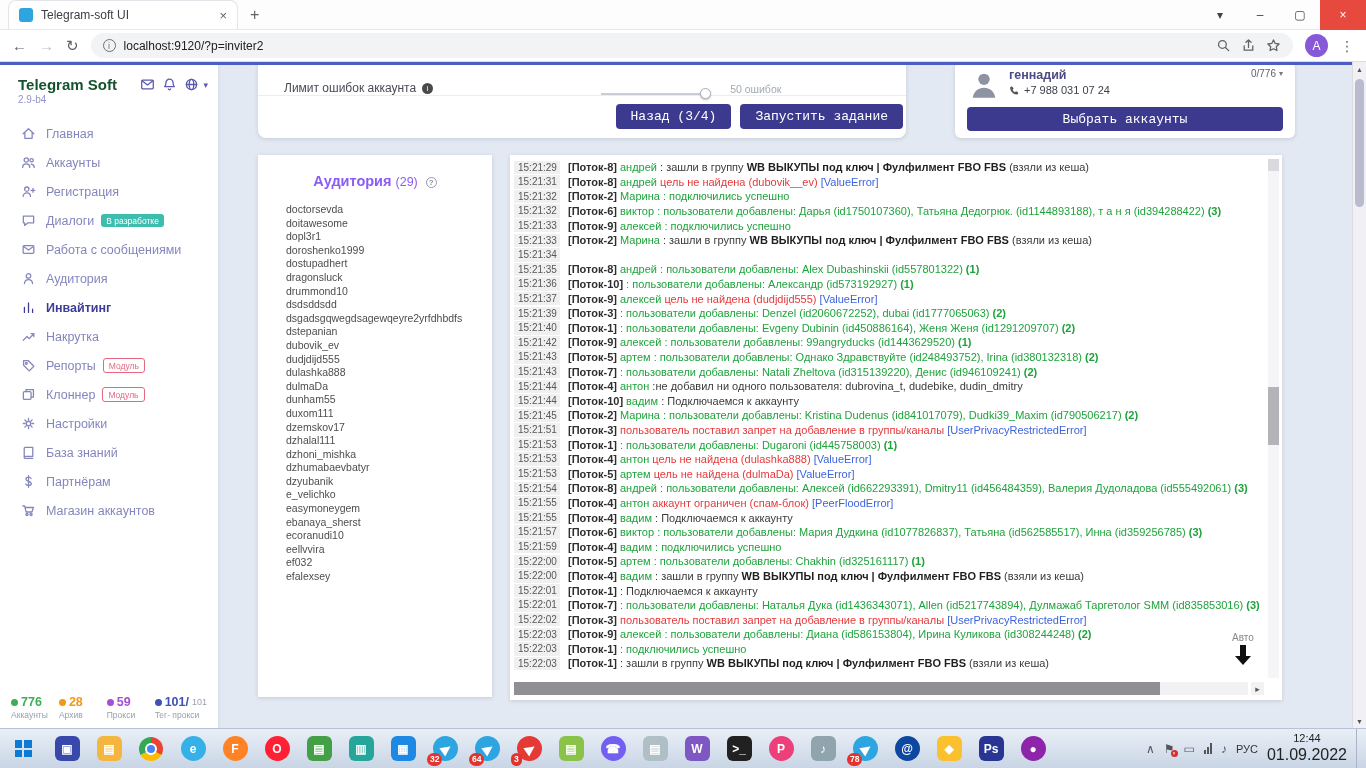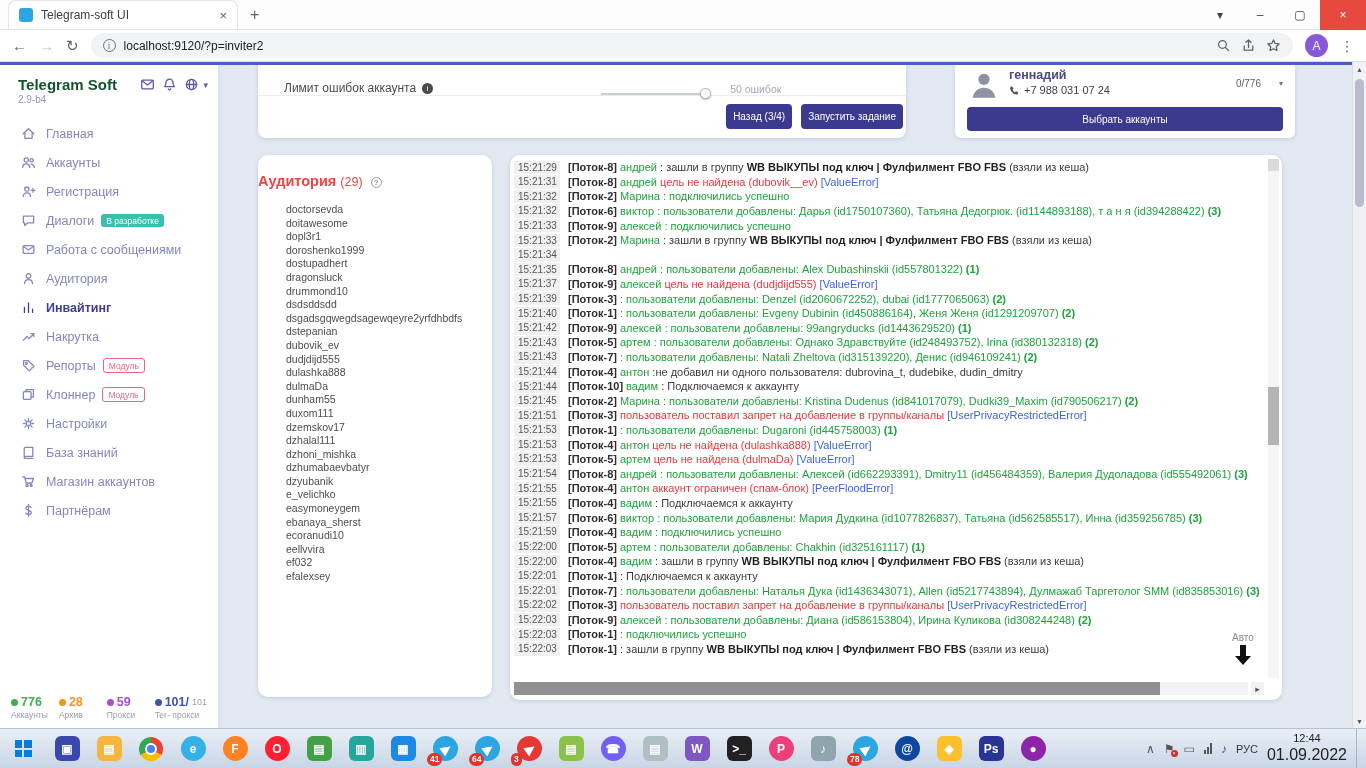--- a/index.html
+++ b/index.html
@@ -49,47 +49,47 @@
   .mbadge.red{border:1px solid #e46880;color:#e46880}
   .sb-stats{position:absolute;bottom:7px;left:0;right:0;display:flex;padding:0 8px}
   .stat{flex:1;padding:0 3px}
   .stat-top{display:flex;align-items:center;gap:3px}
   .stat-dot{width:7px;height:7px;border-radius:50%;flex:none}
   .stat-value{font-size:12.5px;font-weight:700}
   .stat-suffix{font-size:9px;color:#9aa0aa;font-weight:400}
   .stat-label{font-size:8.5px;color:#98a0ac;margin-top:2px;line-height:1.15}
 
   
-  .card{position:absolute;background:#fff;border-radius:10px;box-shadow:0 1px 4px rgba(60,64,90,.18)}
+  .card{position:absolute;background:#fff;border-radius:0;box-shadow:0 1px 4px rgba(60,64,90,.18)}
 
   .wizard{left:258px;top:62px;width:648px;height:76px;border-radius:0 0 8px 8px}
   .limit-row{height:34px;display:flex;align-items:flex-end;padding:0 26px;border-bottom:1px solid #ececf2}
   .limit-label{font-size:12px;color:#4a4a55;display:flex;align-items:center;gap:6px}
   .info-dot{width:11px;height:11px;border-radius:50%;background:#4a4a4a;color:#fff;font-size:8px;display:inline-flex;align-items:center;justify-content:center}
   .info-dot::after{content:"i"}
   .slider{width:105px;height:2px;background:#c9cdd6;position:relative;margin-left:168px;flex:none}
   .slider-knob{position:absolute;right:-5px;top:-5px;width:11px;height:11px;background:#fff;border:1px solid #a9aebd;border-radius:50%;box-shadow:0 1px 2px rgba(0,0,0,.25)}
   .limit-value{font-size:10.5px;color:#a3a9b5;margin-left:24px}
   .wizard-footer{display:flex;justify-content:flex-end;gap:9px;padding:8px 3px 0 0}
-  .btn{background:#3c3a8e;color:#fff;border:none;border-radius:4px;height:25px;padding:0 7px;font-size:10px;font-family:Liberation Sans, sans-serif;cursor:pointer}
+  .btn{background:#3c3a8e;color:#fff;border:none;border-radius:4px;height:25px;padding:0 15px;font-size:13px;font-family:Liberation Mono, monospace;cursor:pointer}
 
   .account{left:955px;top:62px;width:340px;height:76px;padding:6px 12px;border-radius:6px}
   .acc-row{display:flex;align-items:flex-start}
   .acc-avatar{width:34px;height:34px;display:inline-flex}
   .acc-avatar svg{width:34px;height:34px}
   .acc-info{margin-left:8px}
   .acc-name{font-size:12.5px;color:#4c4c82;font-weight:700}
   .acc-phone{font-size:11px;color:#3a3f4a;display:flex;align-items:center;gap:4px;margin-top:2px}
   .acc-phone .sic{width:11px;height:11px;display:inline-flex}
-  .acc-counter{margin-left:auto;font-size:10px;color:#5c6270;display:flex;align-items:center;gap:18px;margin-top:10px}
+  .acc-counter{margin-left:auto;font-size:10px;color:#5c6270;display:flex;align-items:center;gap:3px;margin-top:0}
   .acc-caret{font-size:8px;color:#777}
   .acc-btn{width:100%;margin-top:5px;height:24px}
 
   .audience{left:258px;top:155px;width:234px;height:542px}
-  .aud-title{margin-top:18px;text-align:left;font-size:14.5px;color:#ef4444;font-weight:700}
+  .aud-title{margin-top:18px;text-align:center;font-size:14.5px;color:#8b5cf6;font-weight:700}
   .aud-count{font-weight:400;font-size:12.5px}
   .qcirc{display:inline-flex;width:11px;height:11px;border:1px solid #99a;border-radius:50%;font-size:8px;color:#8890a0;align-items:center;justify-content:center;vertical-align:1px;margin-left:4px}
   .qcirc::after{content:"?"}
   .aud-list{margin:14px 0 0 28px}
   .aud-item{font-size:10.5px;color:#4d4d4d;line-height:13.6px;white-space:nowrap;overflow:hidden}
 
   .logcard{left:510px;top:155px;width:772px;height:545px;overflow:hidden}
   .log-rows{position:absolute;top:5px;left:4px;right:17px;bottom:22px;overflow:hidden}
   .log-row{display:flex;align-items:center;height:14.6px;white-space:nowrap;font-size:11px}
   .log-time{flex:0 0 46px;background:#f0f0f0;color:#575757;font-size:10px;height:13.4px;line-height:13.4px;padding-left:4px}
@@ -320,34 +320,34 @@
         <span class="mi-icon">
           <svg viewBox="0 0 14 14">
             <path d="M3 11.6V3.2c0-.5.4-.9.9-.9H11v8.4H3.9c-.5 0-.9.4-.9.9s.4.9.9.9H11"></path>
           </svg>
         </span>
         <span class="mi-label">База знаний</span>
       </div>
       <div class="menu-item">
         <span class="mi-icon">
           <svg viewBox="0 0 14 14">
+            <path d="M9.4 4.2c-.5-.8-1.4-1.2-2.4-1.2-1.4 0-2.4.8-2.4 1.9 0 2.6 5 1.3 5 3.9 0 1.1-1.1 1.9-2.6 1.9-1.1 0-2-.5-2.5-1.3M7 1.6v10.8"></path>
+          </svg>
+        </span>
+        <span class="mi-label">Партнёрам</span>
+      </div>
+      <div class="menu-item">
+        <span class="mi-icon">
+          <svg viewBox="0 0 14 14">
             <path d="M1.8 2.8h1.6l1.4 5.6h5.4l1.4-4.2H4"></path>
             <circle cx="5.6" cy="10.8" r="1"></circle>
             <circle cx="9.4" cy="10.8" r="1"></circle>
           </svg>
         </span>
         <span class="mi-label">Магазин аккаунтов</span>
-      </div>
-      <div class="menu-item">
-        <span class="mi-icon">
-          <svg viewBox="0 0 14 14">
-            <path d="M9.4 4.2c-.5-.8-1.4-1.2-2.4-1.2-1.4 0-2.4.8-2.4 1.9 0 2.6 5 1.3 5 3.9 0 1.1-1.1 1.9-2.6 1.9-1.1 0-2-.5-2.5-1.3M7 1.6v10.8"></path>
-          </svg>
-        </span>
-        <span class="mi-label">Партнёрам</span>
       </div>
     </nav>
   <div class="sb-stats" id="stats">
       <div class="stat">
         <div class="stat-top">
           <span class="stat-dot" style="background: rgb(63, 174, 82);"></span>
           <span class="stat-value" style="color: rgb(63, 174, 82);">776</span>
         </div>
         <div class="stat-label">Аккаунты</div>
       </div>
@@ -485,20 +485,24 @@
         <span class="log-msg"><span class="sg-th">[Поток-2] </span><span class="sg-g">Марина </span><span class="sg-t">: зашли в группу </span><span class="sg-b">WB ВЫКУПЫ под ключ | Фулфилмент FBO FBS </span><span class="sg-t">(взяли из кеша)</span></span>
       </div>
       <div class="log-row">
         <span class="log-time">15:21:34</span>
       </div>
       <div class="log-row">
         <span class="log-time">15:21:35</span>
         <span class="log-msg"><span class="sg-th">[Поток-8] </span><span class="sg-g">андрей </span><span class="sg-g">: пользователи добавлены: Alex Dubashinskii (id557801322) </span><span class="sg-gb">(1)</span></span>
       </div>
       <div class="log-row">
+        <span class="log-time">15:21:36</span>
+        <span class="log-msg"><span class="sg-th">[Поток-10] </span><span class="sg-g">: пользователи добавлены: Александр (id573192927) </span><span class="sg-gb">(1)</span></span>
+      </div>
+      <div class="log-row">
         <span class="log-time">15:21:37</span>
         <span class="log-msg"><span class="sg-th">[Поток-9] </span><span class="sg-g">алексей </span><span class="sg-r">цель не найдена (dudjdijd555) </span><span class="sg-bl">[ValueError]</span></span>
       </div>
       <div class="log-row">
         <span class="log-time">15:21:39</span>
         <span class="log-msg"><span class="sg-th">[Поток-3] </span><span class="sg-g">: пользователи добавлены: Denzel (id2060672252), dubai (id1777065063) </span><span class="sg-gb">(2)</span></span>
       </div>
       <div class="log-row">
         <span class="log-time">15:21:40</span>
         <span class="log-msg"><span class="sg-th">[Поток-1] </span><span class="sg-g">: пользователи добавлены: Evgeny Dubinin (id450886164), Женя Женя (id1291209707) </span><span class="sg-gb">(2)</span></span>
@@ -650,21 +654,21 @@
         <span class="tb-glyph sq" style="background: rgb(67, 160, 71);">▤</span>
       </div>
       <div class="tb-item">
         <span class="tb-glyph sq" style="background: rgb(38, 166, 154);">▥</span>
       </div>
       <div class="tb-item">
         <span class="tb-glyph sq" style="background: rgb(30, 136, 229);">▦</span>
       </div>
       <div class="tb-item">
         <span class="tb-glyph circ" style="background: rgb(44, 165, 224); transform: rotate(-35deg);">▶</span>
-        <span class="tb-badge">41</span>
+        <span class="tb-badge">32</span>
       </div>
       <div class="tb-item">
         <span class="tb-glyph circ" style="background: rgb(44, 165, 224); transform: rotate(-35deg);">▶</span>
         <span class="tb-badge">64</span>
       </div>
       <div class="tb-item">
         <span class="tb-glyph circ" style="background: rgb(229, 57, 53); transform: rotate(-35deg);">▶</span>
         <span class="tb-badge">3</span>
       </div>
       <div class="tb-item">

